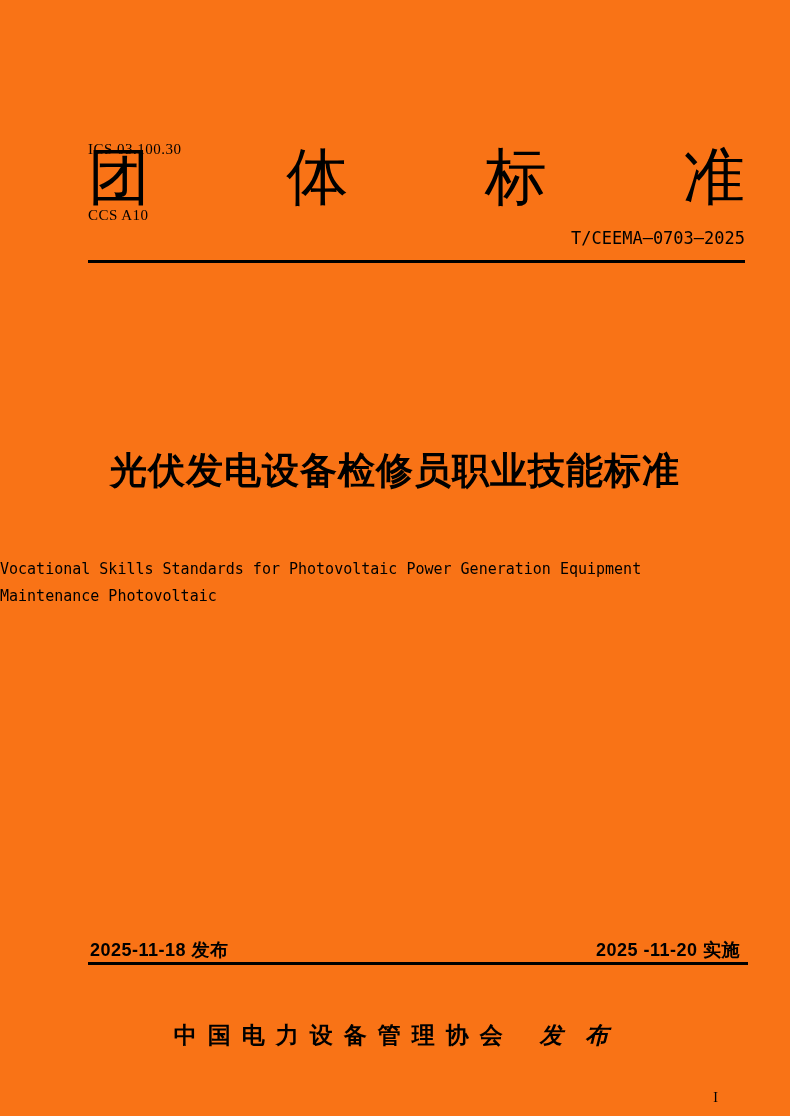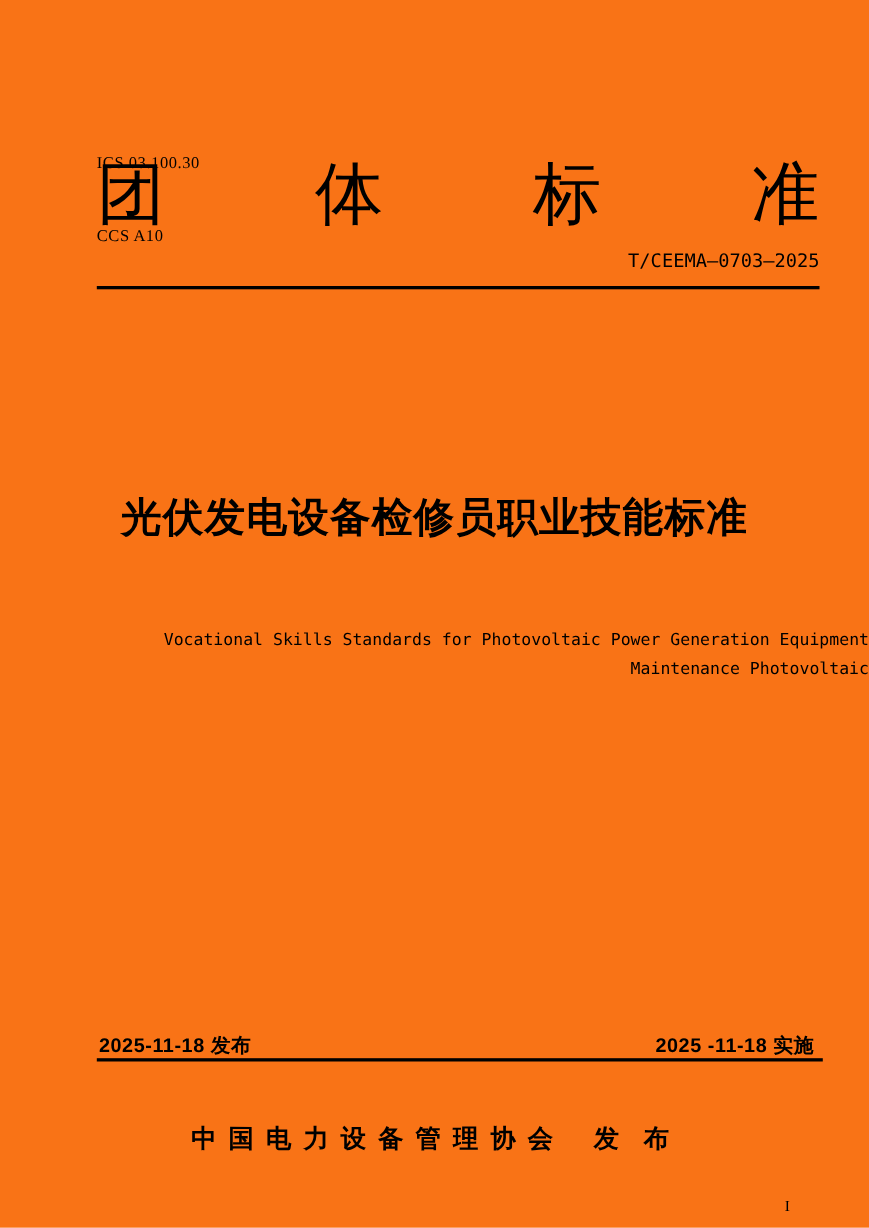--- a/index.html
+++ b/index.html
@@ -40,22 +40,22 @@
     height: 3px; background: #000;
   }
   .title-cn {
     position: absolute; left: 0; right: 0; top: 406px;
     text-align: center;
     font-size: 37px; font-weight: 700;
     letter-spacing: 1px;
     margin-top: 40px;
   }
   .title-en {
-    position: absolute; left: 0; right: 0; top: 568px;
-    text-align: right;
+    position: absolute; left: 0; right: 0; top: 556px;
+    text-align: left;
     font-family: "DejaVu Sans Mono", monospace;
     font-size: 15px; line-height: 27px;
     font-weight: 400;
   }
   .dates-row {
     position: absolute; left: 90px; right: 50px; top: 938px;
     display: flex; justify-content: space-between; align-items: center;
     font-size: 18px; font-weight: 600;
     letter-spacing: 0.5px;
   }
@@ -63,21 +63,21 @@
     position: absolute; left: 88px; right: 42px; top: 962px;
     height: 2.5px; background: #000;
   }
   .publisher-row {
     position: absolute; left: 0; right: 0; top: 1020px;
     text-align: center;
     font-size: 23px; font-weight: 700;
     white-space: nowrap;
   }
   .publisher-name { letter-spacing: 11px; }
-  .publish-label { letter-spacing: 8px; margin-left: 26px; }
+  .publish-label { letter-spacing: 8px; margin-left: 26px; font-style: italic; }
   .page-num {
     position: absolute; right: 72px; top: 1090px;
     font-family: "Liberation Serif", serif;
     font-size: 14px;
   }
 </style>
 </head>
 <body>
 
 <div class="page">
@@ -100,21 +100,21 @@
 
   <div class="title-cn">光伏发电设备检修员职业技能标准</div>
 
   <div class="title-en">
     <div>Vocational Skills Standards for Photovoltaic Power Generation Equipment</div>
     <div>Maintenance Photovoltaic</div>
   </div>
 
   <div class="dates-row">
     <span>2025-11-18 发布</span>
-    <span>2025 -11-18 实施</span>
+    <span>2025 -11-20 实施</span>
   </div>
 
   <div class="rule-bottom"></div>
 
   <div class="publisher-row">
     <span class="publisher-name">中国电力设备管理协会</span><span class="publish-label">发 布</span>
   </div>
 
   <div class="page-num">I</div>
 

